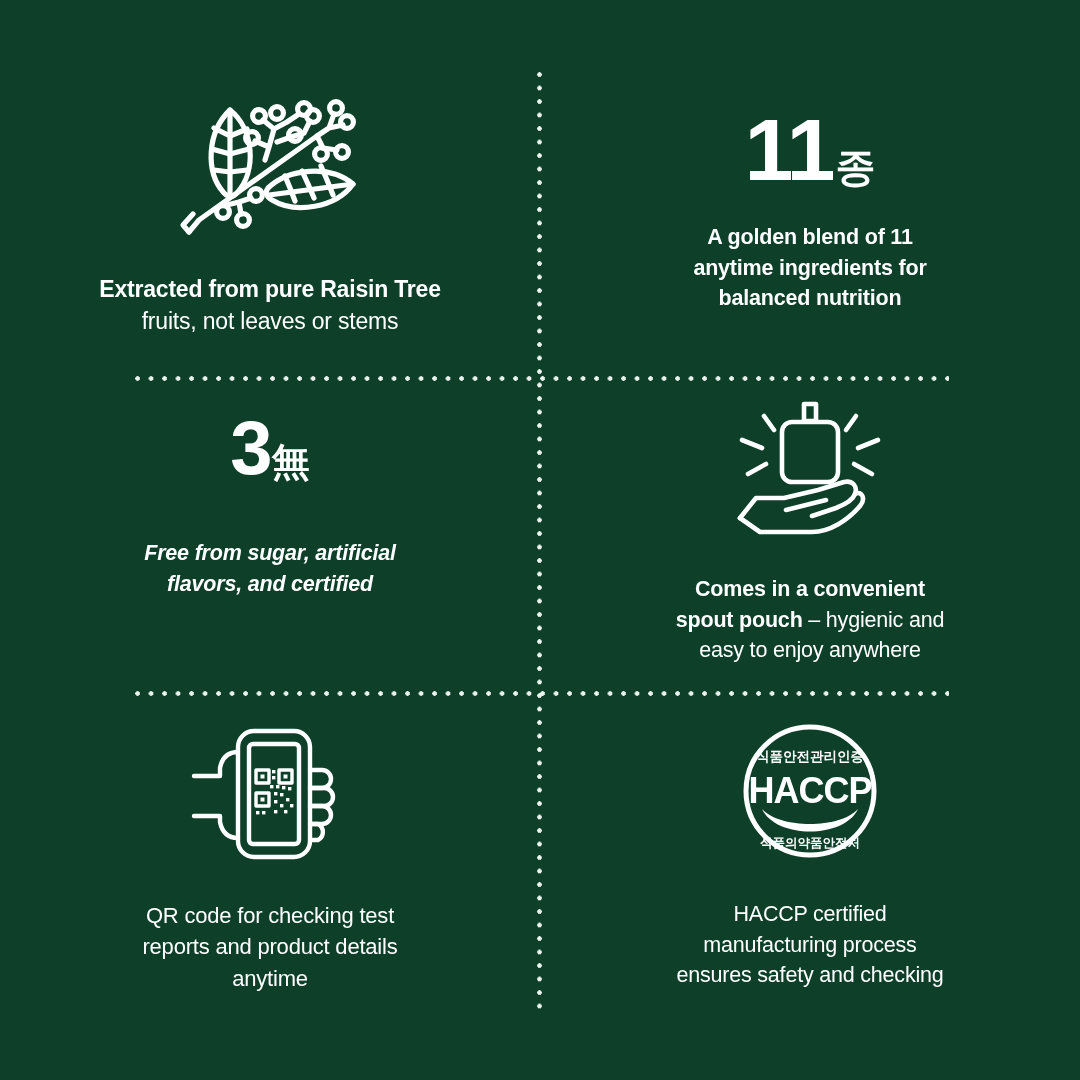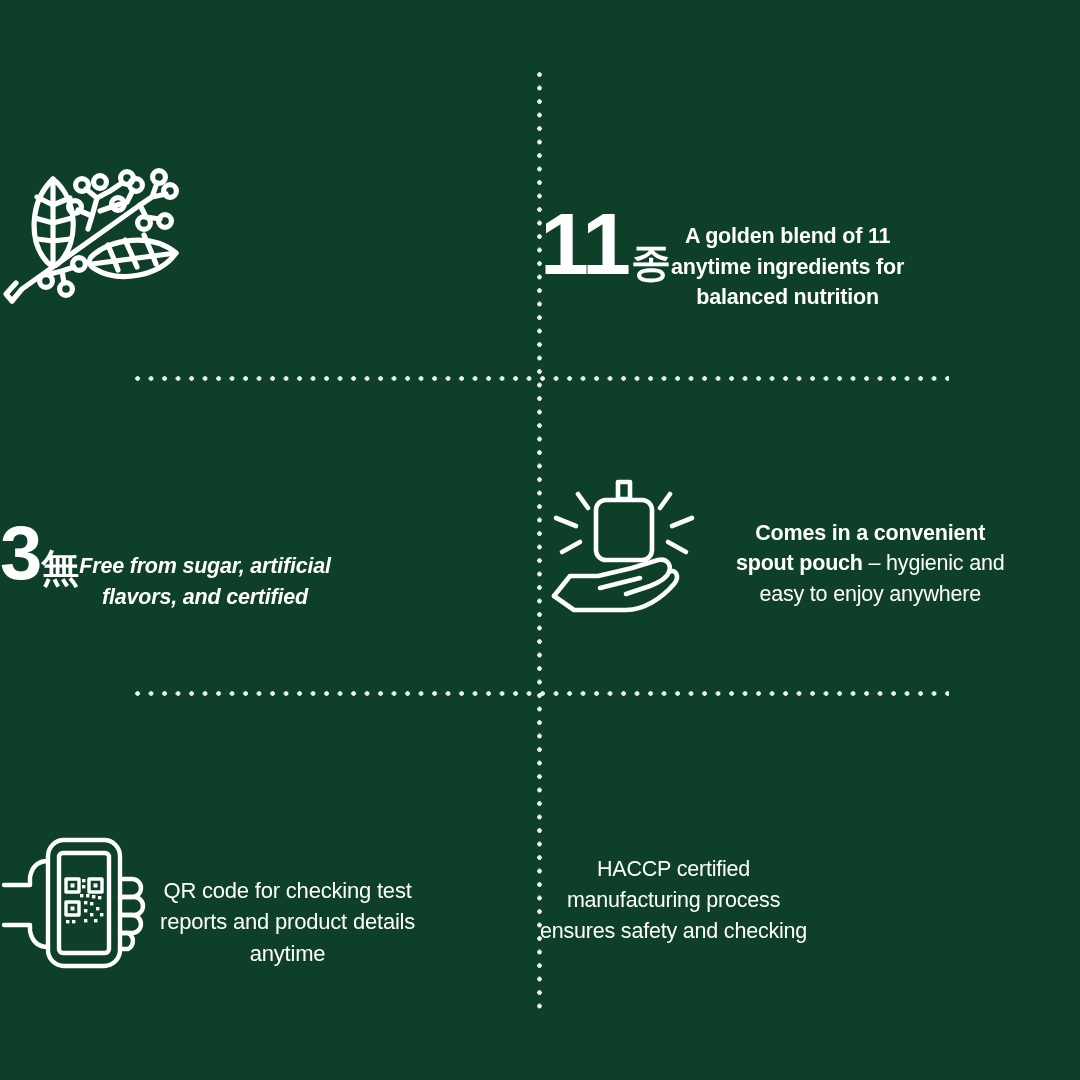--- a/index.html
+++ b/index.html
@@ -36,21 +36,21 @@
   
   .grid {
     position: absolute;
     inset: 0;
     display: grid;
     grid-template-columns: 1fr 1fr;
     grid-template-rows: 378px 315px 387px;
   }
   .cell {
     display: flex;
-    flex-direction: row;
+    flex-direction: column;
     align-items: center;
     justify-content: flex-start;
     box-sizing: border-box;
   }
 
   .icon-box {
     display: flex;
     align-items: center;
     justify-content: center;
   }
@@ -82,35 +82,35 @@
     font-family: "DejaVu Sans", sans-serif;
   }
 
   
   #cell-1 { padding-top: 92px; }
   #cell-1 .caption { font-size: 23px; line-height: 1.38; margin-top: 34px; }
 
   #cell-2 { padding-top: 110px; }
   #cell-2 .numeral { font-size: 88px; }
   #cell-2 .numeral-suffix { font-size: 40px; padding-bottom: 4px; margin-left: 2px; }
-  #cell-2 .caption { font-size: 21.5px; line-height: 1.42; margin-top: 46px; }
+  #cell-2 .caption { font-size: 21.5px; line-height: 1.42; margin-top: 33px; }
 
   #cell-3 { padding-top: 36px; }
   #cell-3 .numeral { font-size: 76px; }
   #cell-3 .numeral-suffix { font-size: 38px; padding-bottom: 3px; margin-left: 1px; }
   #cell-3 .caption { font-size: 21.5px; line-height: 1.42; margin-top: 56px; font-style: italic; }
 
-  #cell-4 { padding-top: 20px; gap: 28px; }
+  #cell-4 { padding-top: 20px; }
   #cell-4 .caption { font-size: 21.5px; line-height: 1.42; margin-top: 36px; }
 
   #cell-5 { padding-top: 33px; }
   #cell-5 .caption { font-size: 22px; line-height: 1.43; margin-top: 38px; }
 
   #cell-6 { padding-top: 28px; }
-  #cell-6 .caption { font-size: 21.5px; line-height: 1.43; }
+  #cell-6 .caption { font-size: 21.5px; line-height: 1.43; margin-top: 38px; }
 
   .haccp-kr-top, .haccp-kr-bottom {
     font-family: "DejaVu Sans", sans-serif;
     fill: #ffffff;
   }
 </style>
 </head>
 <body>
 
 <div id="page" style="background: rgb(14, 64, 41);">
@@ -149,20 +149,24 @@
           <circle cx="170" cy="30" r="6.4"></circle>
           <circle cx="159" cy="16" r="6.4"></circle>
           <circle cx="165" cy="60" r="6.4"></circle>
           <circle cx="144" cy="62" r="6.4"></circle>
 
           <path d="M50 113 L62 110 M62 110 L74 106 M62 110 L64 122"></path>
           <circle cx="79" cy="103" r="6.4"></circle>
           <circle cx="66" cy="128" r="6.4"></circle>
           <circle cx="46" cy="120" r="6.4"></circle>
         </svg>
+      </div>
+      <div class="caption">
+        <span class="line ln-bold">Extracted from pure Raisin Tree</span>
+        <span class="line ln-normal">fruits, not leaves or stems</span>
       </div>
     </div>
 
     <div class="cell" id="cell-2">
       <div class="numeral-lockup">
         <span class="numeral">11</span>
         <span class="numeral-suffix">종</span>
       </div>
       <div class="caption">
         <span class="line ln-bold">A golden blend of 11</span>
@@ -252,20 +256,29 @@
         </svg>
       </div>
       <div class="caption">
         <span class="line ln-normal">QR code for checking test</span>
         <span class="line ln-normal">reports and product details</span>
         <span class="line ln-normal">anytime</span>
       </div>
     </div>
 
     <div class="cell" id="cell-6">
+      <div class="icon-box">
+        <svg width="140" height="140" viewBox="0 0 140 140">
+          <circle cx="70" cy="70" r="64" fill="none" stroke="#ffffff" stroke-width="5"></circle>
+          <text class="haccp-kr-top" x="70" y="40" text-anchor="middle" font-size="13.5" font-weight="700">식품안전관리인증</text>
+          <text x="70" y="82" text-anchor="middle" fill="#ffffff" font-family="Liberation Sans, sans-serif" font-size="36" font-weight="700" letter-spacing="-1">HACCP</text>
+          <path d="M22 88 C40 108 100 108 118 88 C104 118 36 118 22 88 Z" fill="#ffffff"></path>
+          <text class="haccp-kr-bottom" x="70" y="126" text-anchor="middle" font-size="12.5" font-weight="700">식품의약품안전처</text>
+        </svg>
+      </div>
       <div class="caption">
         <span class="line ln-normal">HACCP certified</span>
         <span class="line ln-normal">manufacturing process</span>
         <span class="line ln-normal">ensures safety and checking</span>
       </div>
     </div>
 
   </div>
 </div>
 

